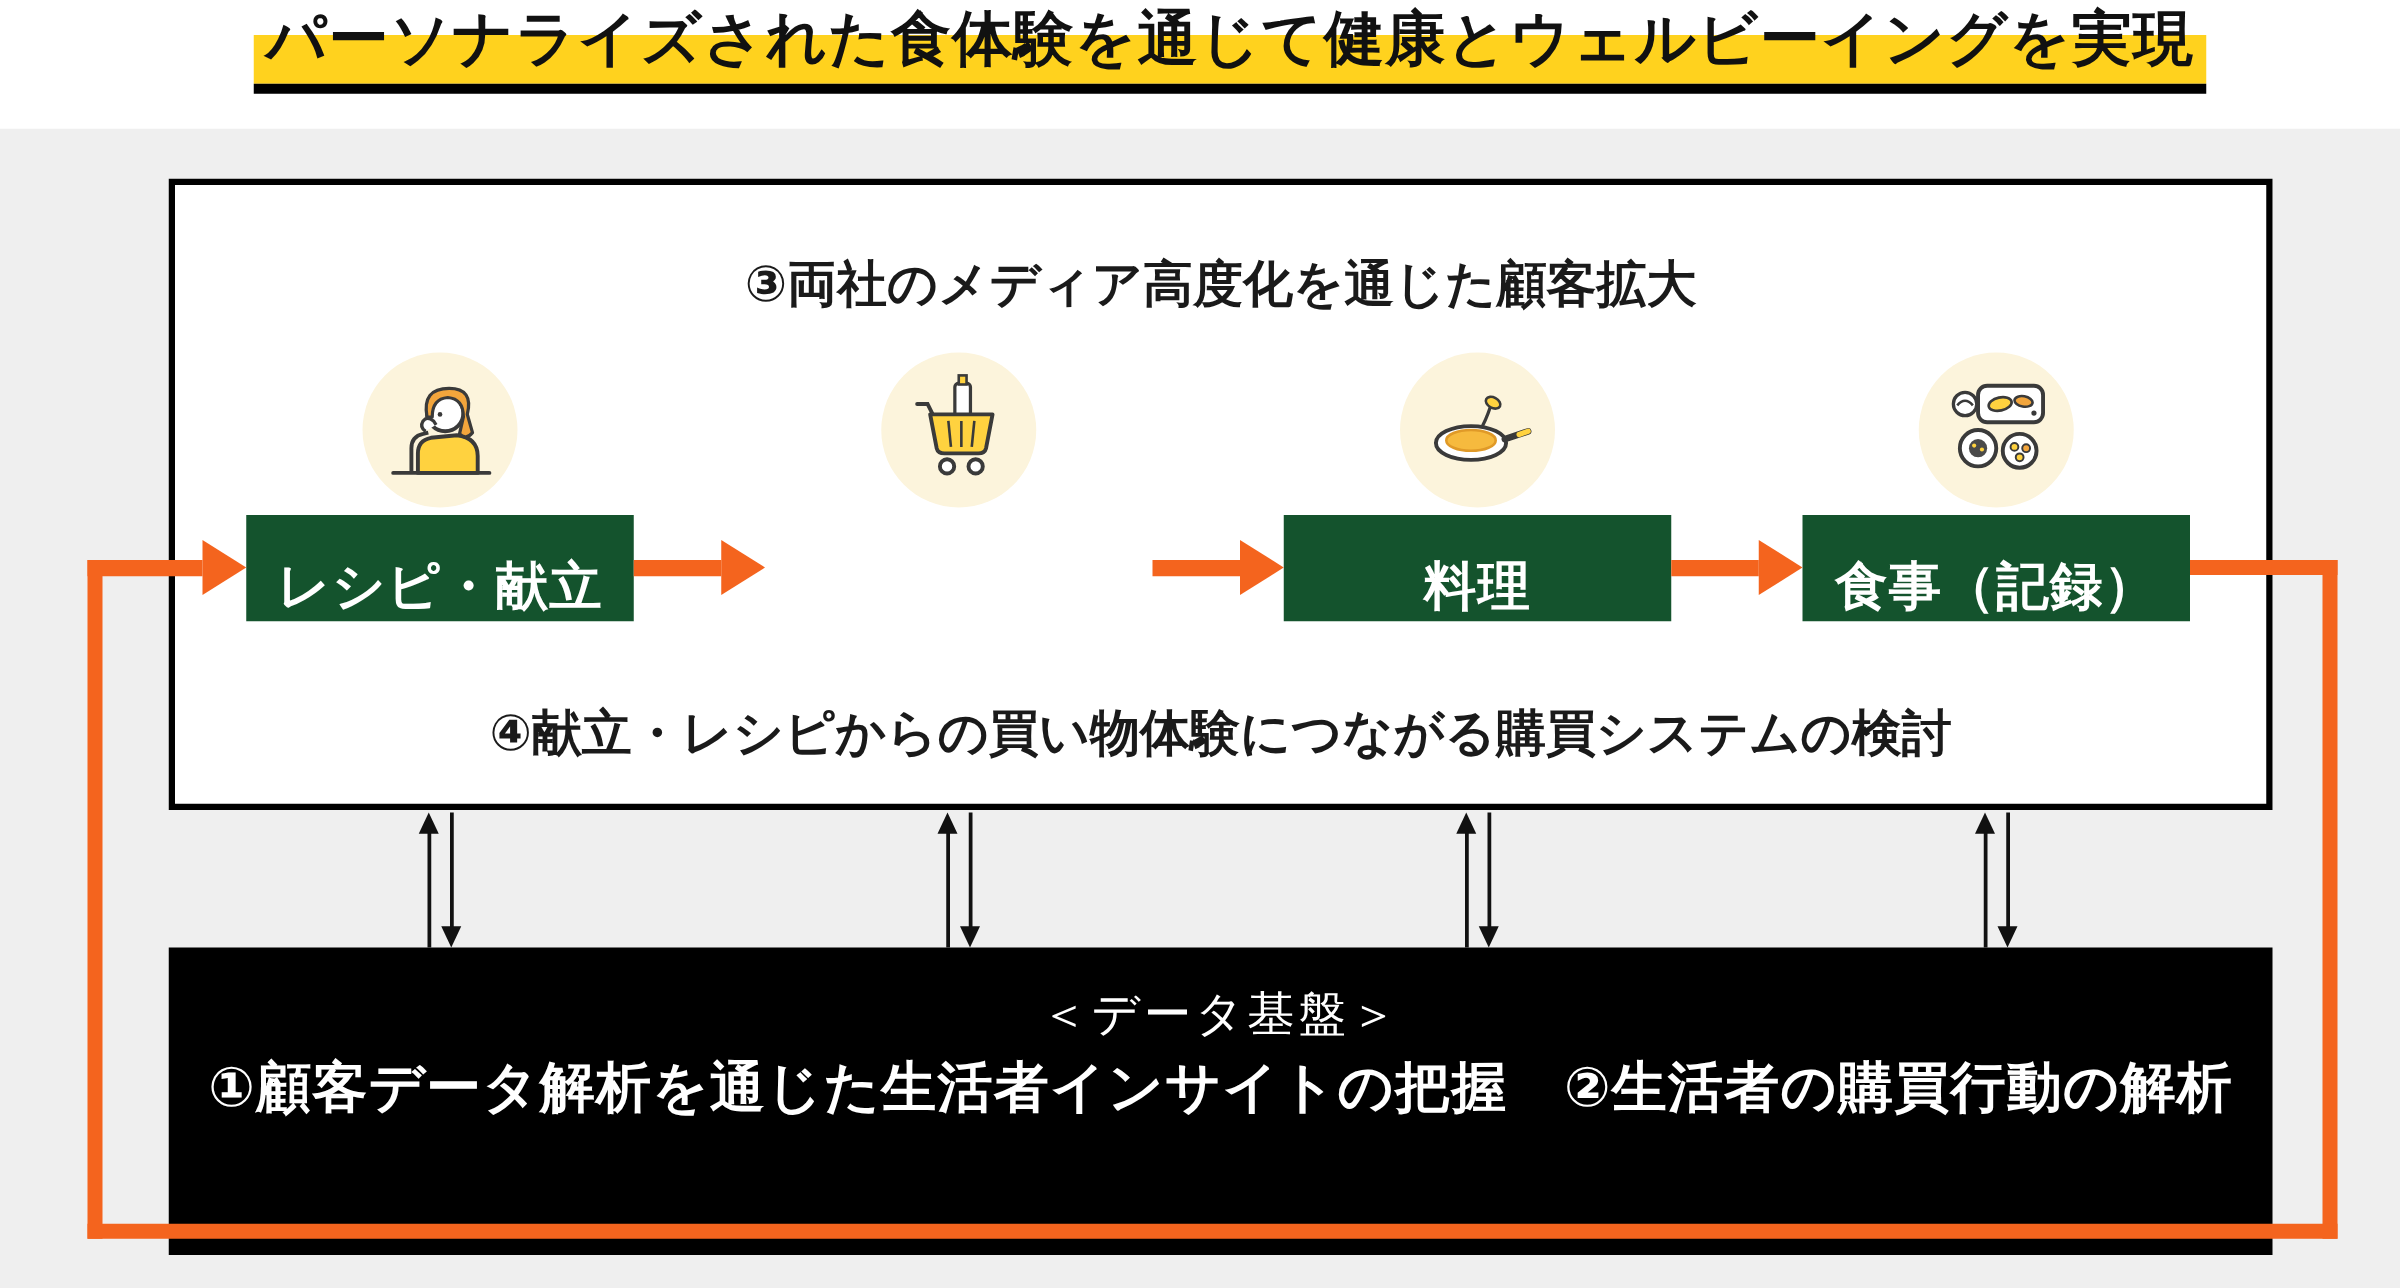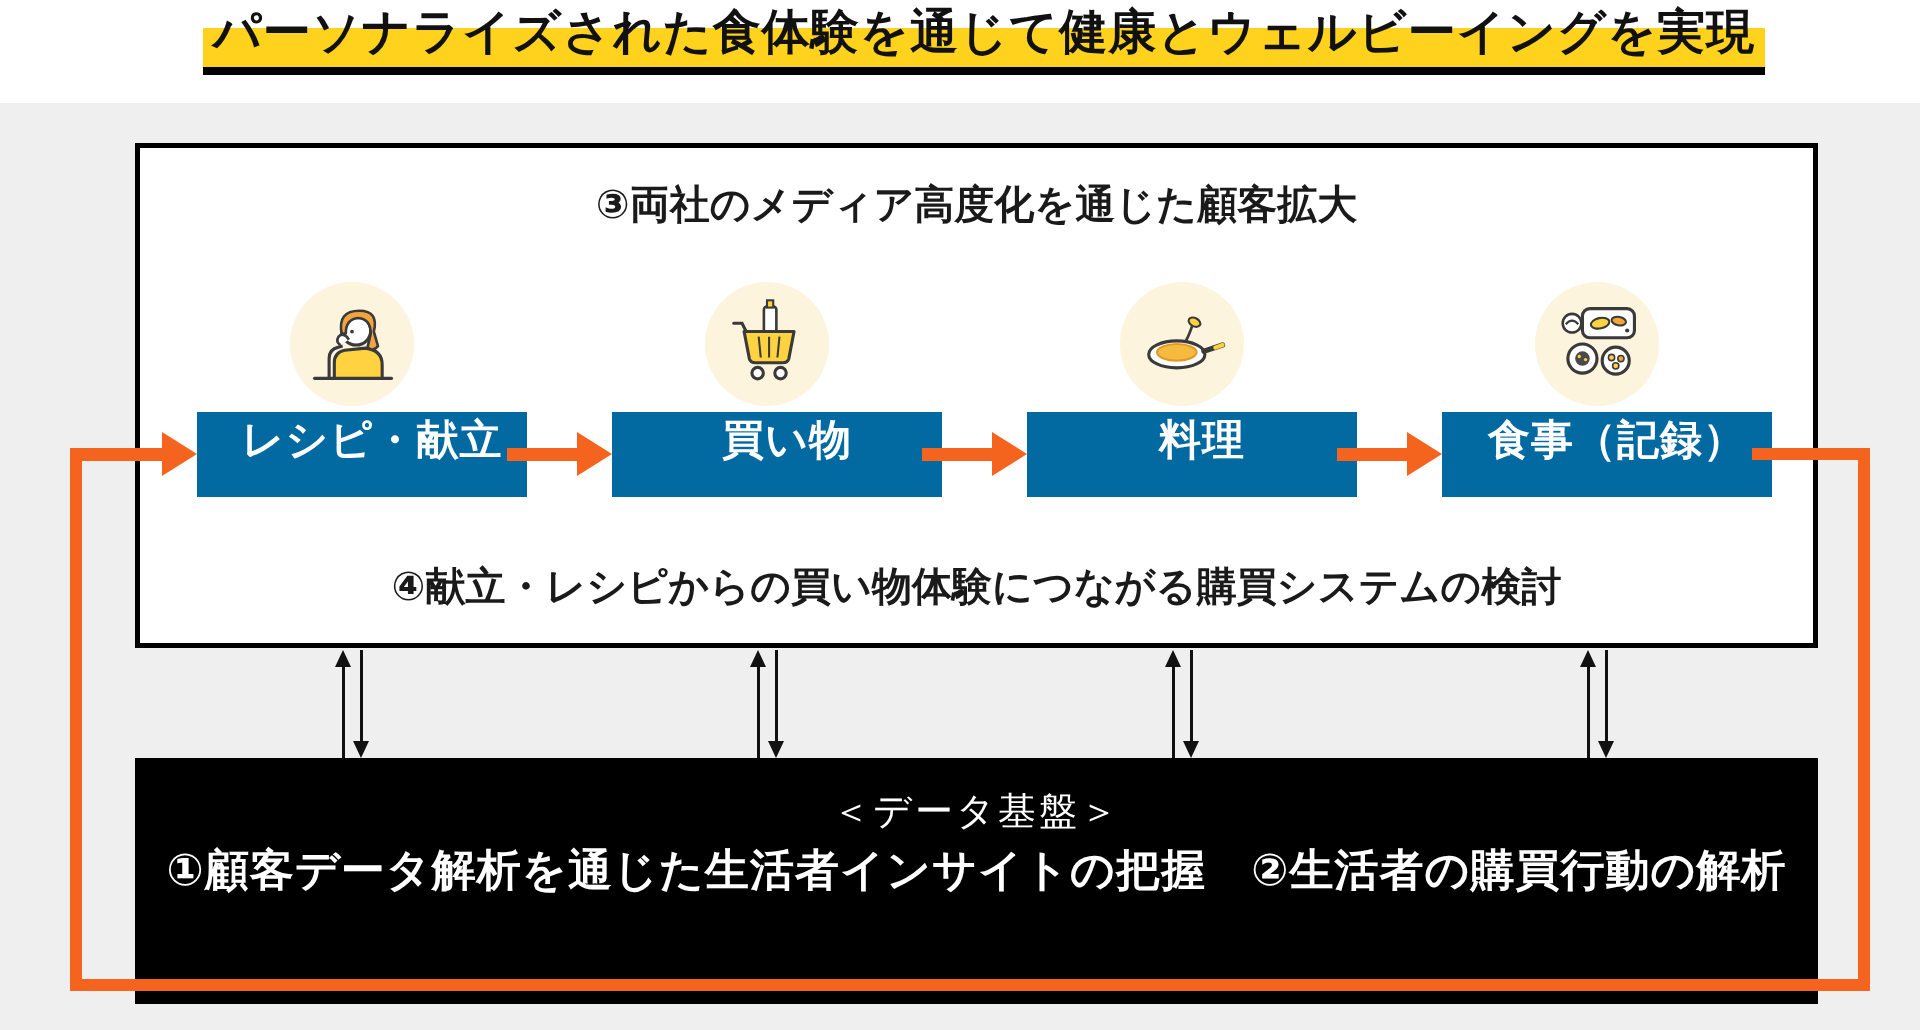--- a/index.html
+++ b/index.html
@@ -16,33 +16,33 @@
     color:#111;padding:0 10px 3px 10px;
     background:linear-gradient(to bottom,rgba(0,0,0,0) 42%,#FFD21E 42%,#FFD21E 100%);
     border-bottom:8px solid #000;
   }
 
   
   .white-box{
     position:absolute;left:135px;top:143px;width:1683px;height:505px;
     background:#fff;border:5px solid #000;box-sizing:border-box;z-index:1;
   }
-  .heading3{position:absolute;left:135px;top:177px;width:1683px;text-align:center;
+  .heading3{position:absolute;left:135px;top:200px;width:1683px;text-align:center;
     font-size:40px;font-weight:800;color:#1a1a1a;z-index:2;}
   .heading4{position:absolute;left:135px;top:544px;width:1683px;text-align:center;
     font-size:40px;font-weight:800;color:#1a1a1a;z-index:2;margin-top:15px;}
 
   
   .icon-circle{position:absolute;top:282px;width:124px;height:124px;border-radius:50%;
     background:#FCF4DC;z-index:2;display:flex;align-items:center;justify-content:center;}
   .icon-circle svg{width:104px;height:104px;}
 
   
-  .step-box{position:absolute;top:412px;width:310px;height:85px;background:#0369a1;z-index:2;
-    display:flex;align-items:flex-start;justify-content:center;padding-left:20px;}
+  .step-box{position:absolute;top:412px;width:310px;height:85px;background:#14532d;z-index:2;
+    display:flex;align-items:flex-end;justify-content:center;}
   .step-label{color:#fff;font-size:42px;font-weight:800;letter-spacing:1px;white-space:nowrap;}
 
   
   .conn{position:absolute;top:432px;width:105px;height:44px;z-index:3;}
   .conn .shaft{position:absolute;left:0;top:16px;height:13px;background:#F4641E;}
   .conn .head{position:absolute;top:0;width:0;height:0;
     border-top:22px solid transparent;border-bottom:22px solid transparent;
     border-left:35px solid #F4641E;}
 
   
@@ -127,23 +127,20 @@
       <circle cx="68" cy="66" r="13" fill="#ffffff" stroke="#3a3a3a" stroke-width="3"></circle>
       <circle cx="64" cy="63" r="3" fill="#FFD23F" stroke="#3a3a3a" stroke-width="1.5"></circle>
       <circle cx="73" cy="64" r="3" fill="#F2A53C" stroke="#3a3a3a" stroke-width="1.5"></circle>
       <circle cx="68" cy="71" r="3" fill="#FFD23F" stroke="#3a3a3a" stroke-width="1.5"></circle>
     </svg>
   </div>
 
   <div class="step-box" style="left:197px;">
     <span class="step-label">レシピ・献立</span>
   </div>
-  <div class="step-box" style="left:612px;">
-    <span class="step-label">買い物</span>
-  </div>
   <div class="step-box" style="left:1442px;">
     <span class="step-label">食事（記録）</span>
   </div>
   <div class="step-box" style="left:1027px;">
     <span class="step-label">料理</span>
   </div>
 
   <div class="conn" style="left:507px;">
     <div class="shaft" style="width:70px;"></div>
       <div class="head" style="left:70px;"></div>

